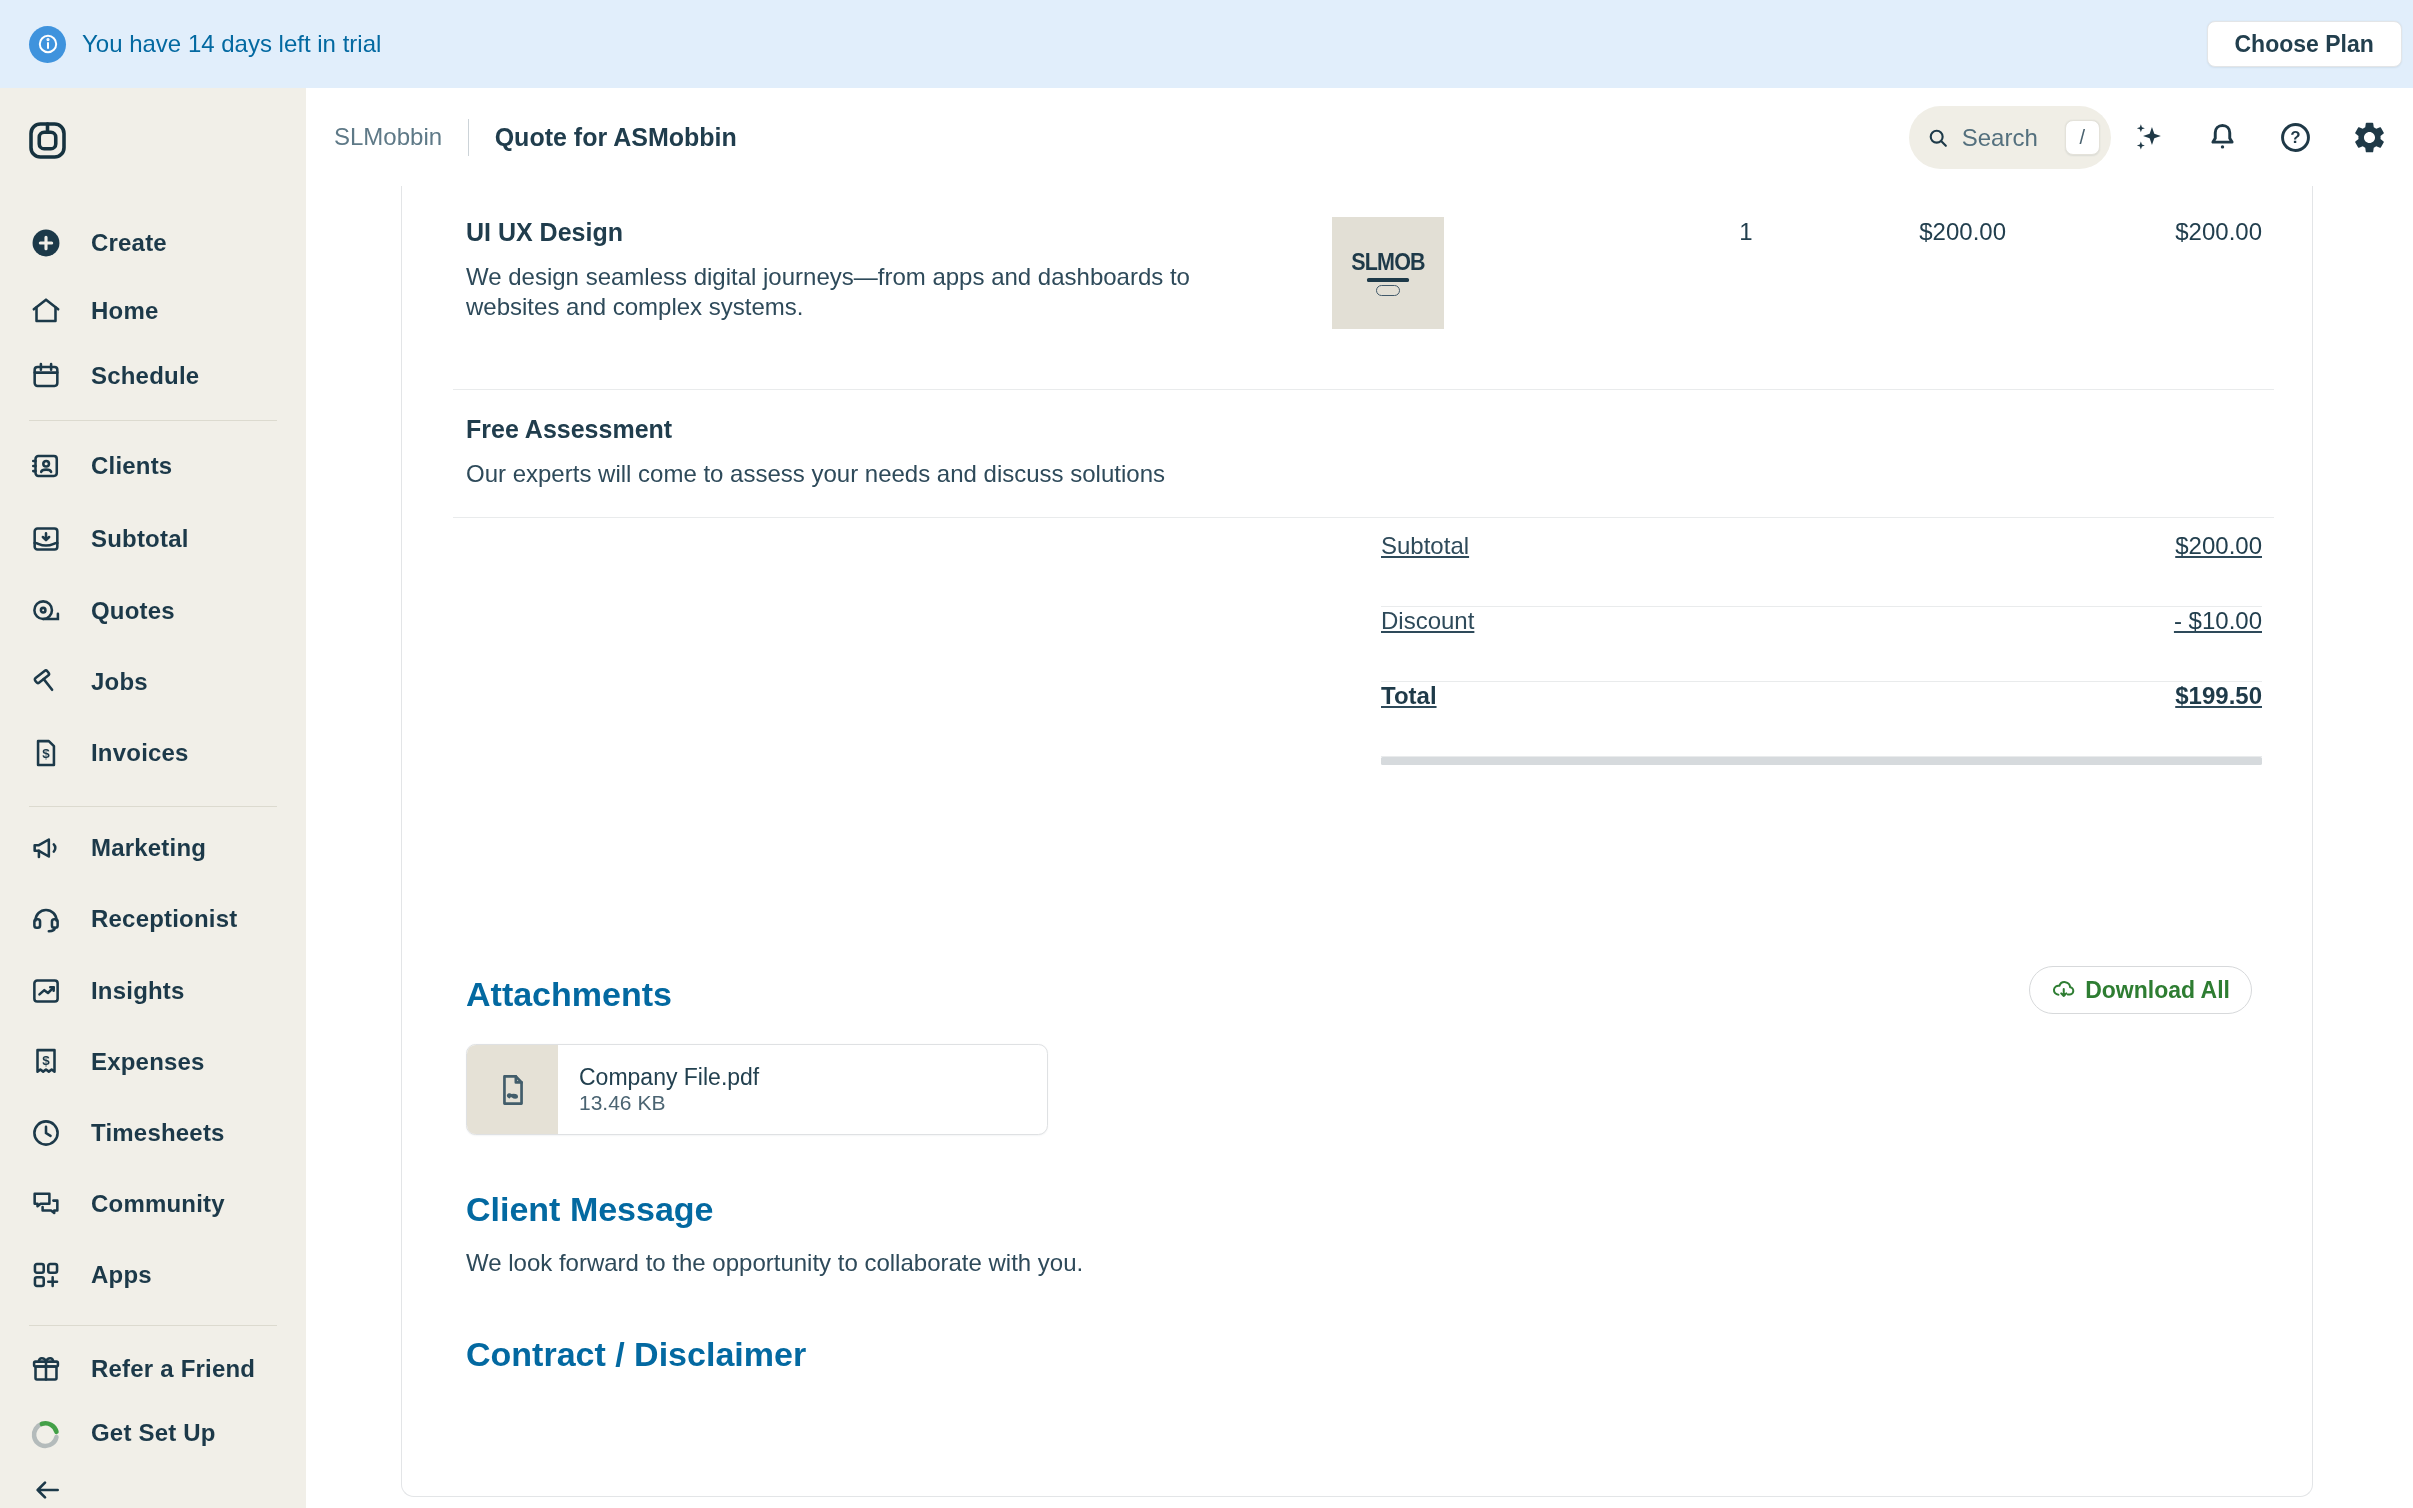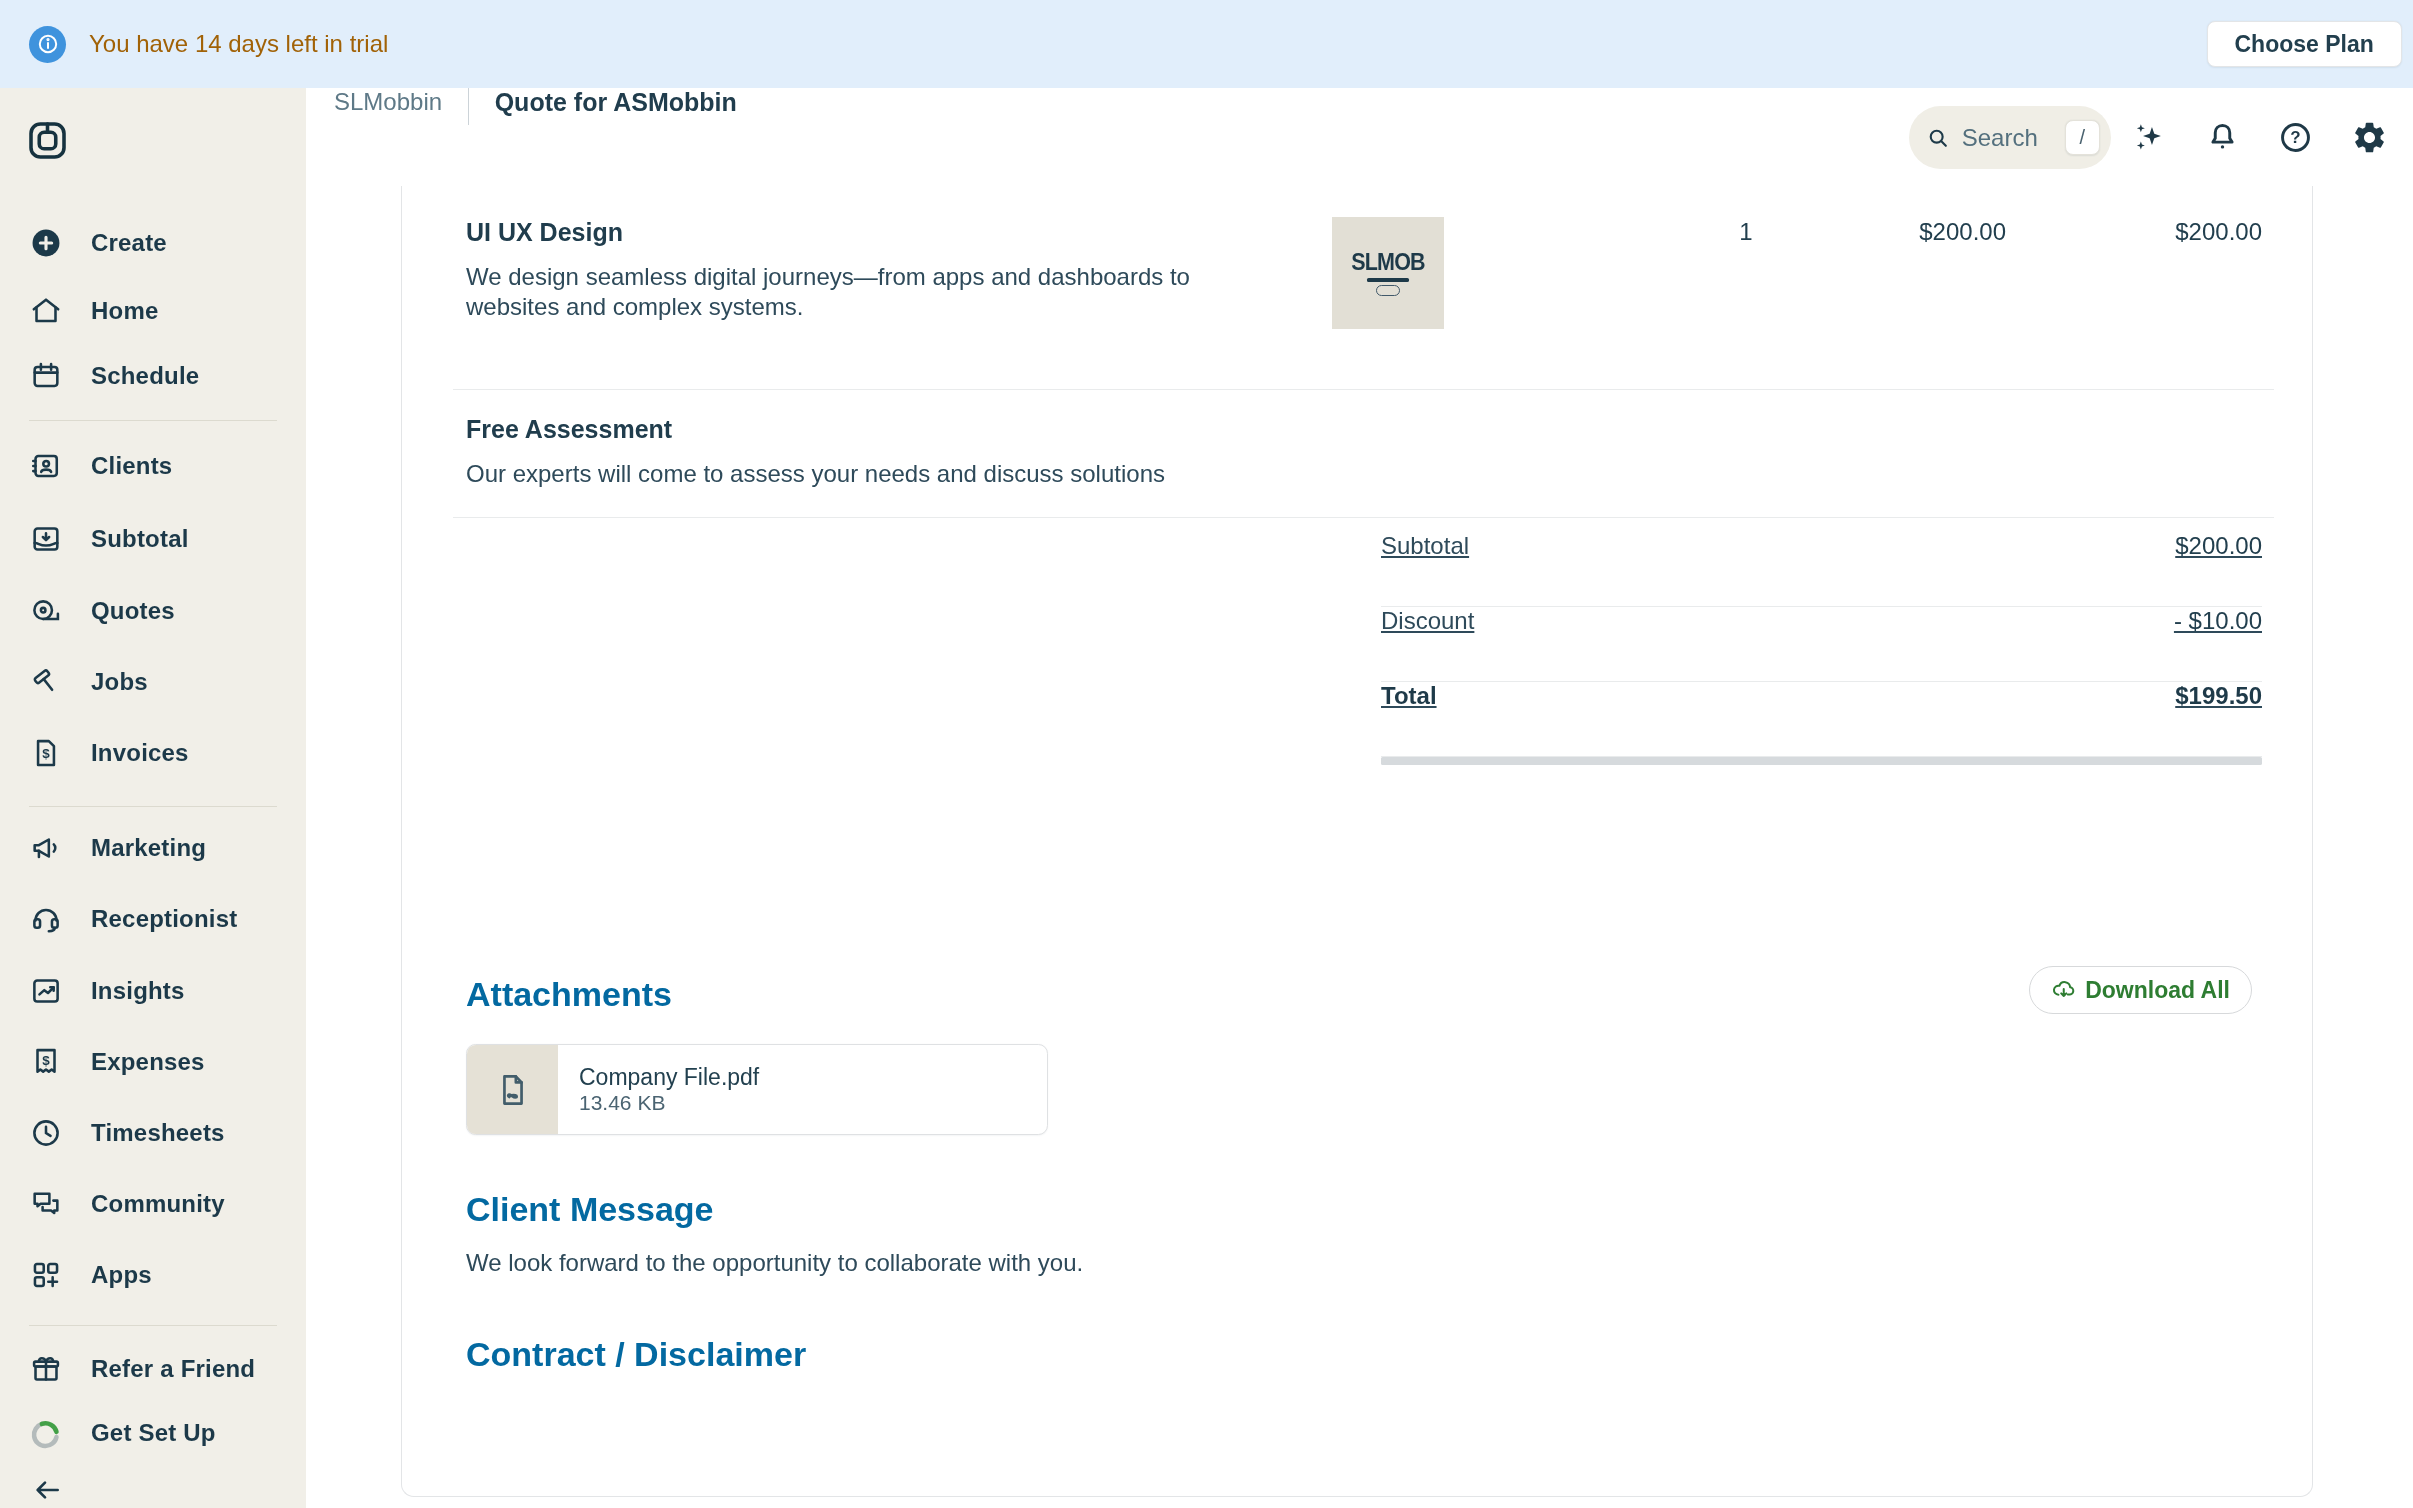--- a/index.html
+++ b/index.html
@@ -6,22 +6,22 @@
   html,body { width:2413px; height:1508px; overflow:hidden; background:#ffffff;
     font-family:"Liberation Sans","DejaVu Sans",sans-serif; color:#2e4a5a; }
   #app { position:relative; width:2413px; height:1508px; }
 
   
   .banner { position:absolute; left:0; top:0; width:2413px; height:88px;
     background:#e1eefb; display:flex; align-items:center; }
   .banner-info { position:absolute; left:29px; top:25.5px; width:37px; height:37px;
     border-radius:50%; background:var(--banner-info-blue,#3f93dd);
     display:flex; align-items:center; justify-content:center; }
-  .banner-msg { position:absolute; left:89px; top:0; height:88px; display:flex;
-    align-items:center; font-size:24px; font-weight:500; color:#a16207; }
+  .banner-msg { position:absolute; left:82px; top:0; height:88px; display:flex;
+    align-items:center; font-size:24px; font-weight:500; color:#0369a1; }
   .choose-plan { position:absolute; right:11.2px; top:21px; height:46px; padding:0 27px;
     background:#ffffff; border:0.8px solid #e3e5e7; border-radius:8px;
     font-size:23px; font-weight:700; color:#223f4e; display:flex; align-items:center;
     box-shadow:0 0.8px 1.6px rgba(30,58,73,.08); cursor:pointer; }
 
   
   .sidebar { position:absolute; left:0; top:88px; width:306px; height:1421px;
     background:#f1efe8; }
   .logo { position:absolute; left:25px; top:29.5px; width:45px; height:45px; color:#16323f; }
   .side-item { position:absolute; left:0; width:350px; height:45px; display:flex;
@@ -29,21 +29,21 @@
   .s-ico { position:absolute; left:29px; width:34px; height:34px; display:flex;
     align-items:center; justify-content:center; }
   .s-ico svg { width:34px; height:34px; }
   .s-lbl { position:absolute; left:91px; font-size:24px; font-weight:600; letter-spacing:0.2px; }
   .side-div { position:absolute; left:29px; width:248px; height:0.8px; background:#dcdacf; }
   .collapse { position:absolute; left:24px; top:1379px; width:45px; height:45px;
     display:flex; align-items:center; justify-content:center; color:#1c3949; cursor:pointer; }
 
   
   .main-header { position:absolute; left:306px; top:88px; width:2108px; height:98px; background:#fff; }
-  .crumbs { position:absolute; left:28px; top:0; height:98px; display:flex; }
+  .crumbs { position:absolute; left:28px; top:0; height:98px; display:flex; align-items:center; }
   .crumb { font-size:24px; color:#5e7987; cursor:pointer; }
   .crumb-sep { width:1.6px; height:37px; background:#ccd3d8; margin:0 25.5px; }
   .page-title { font-size:25px; font-weight:700; color:#203d4d; }
   .search-pill { position:absolute; left:1603px; top:18.4px; width:202px; height:63px;
     background:#f0eee6; border-radius:32px; display:flex; align-items:center;
     padding:0 11.2px 0 16px; cursor:text; }
   .search-pill .mag { width:25.5px; height:25.5px; color:#1e3a49; flex:0 0 auto; }
   .search-ph { font-size:24px; color:#54707e; margin-left:11.2px; }
   .slash-key { margin-left:auto; width:35px; height:35px; background:#ffffff;
     border:0.8px solid #e4e2da; border-radius:8px; box-shadow:0 0.8px 1.6px rgba(30,58,73,.10);

